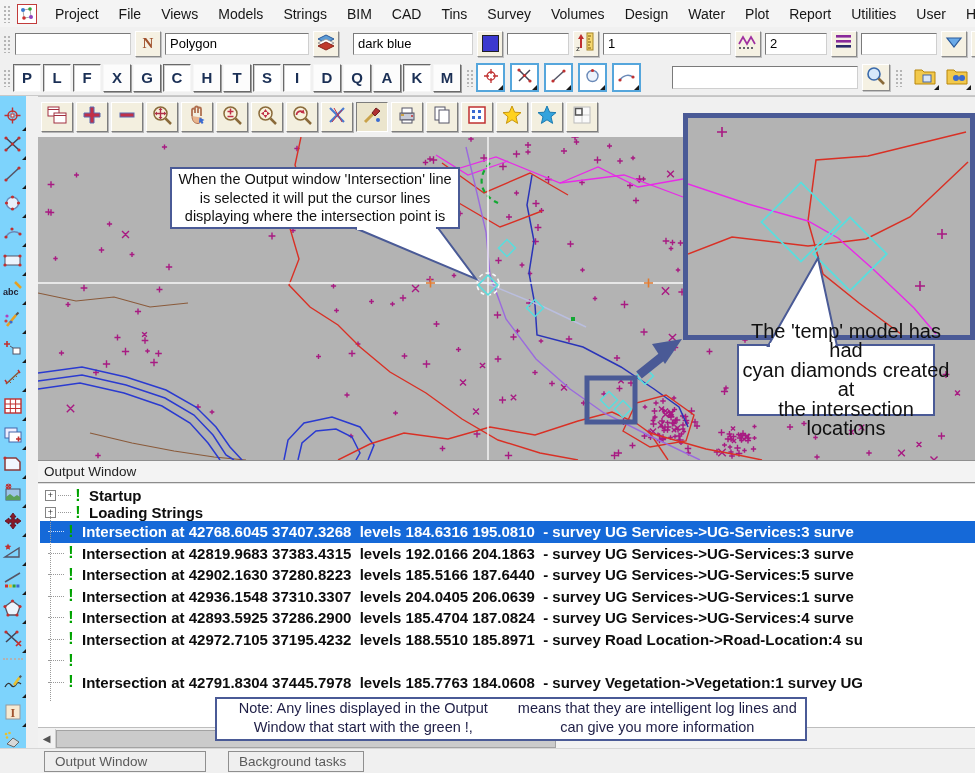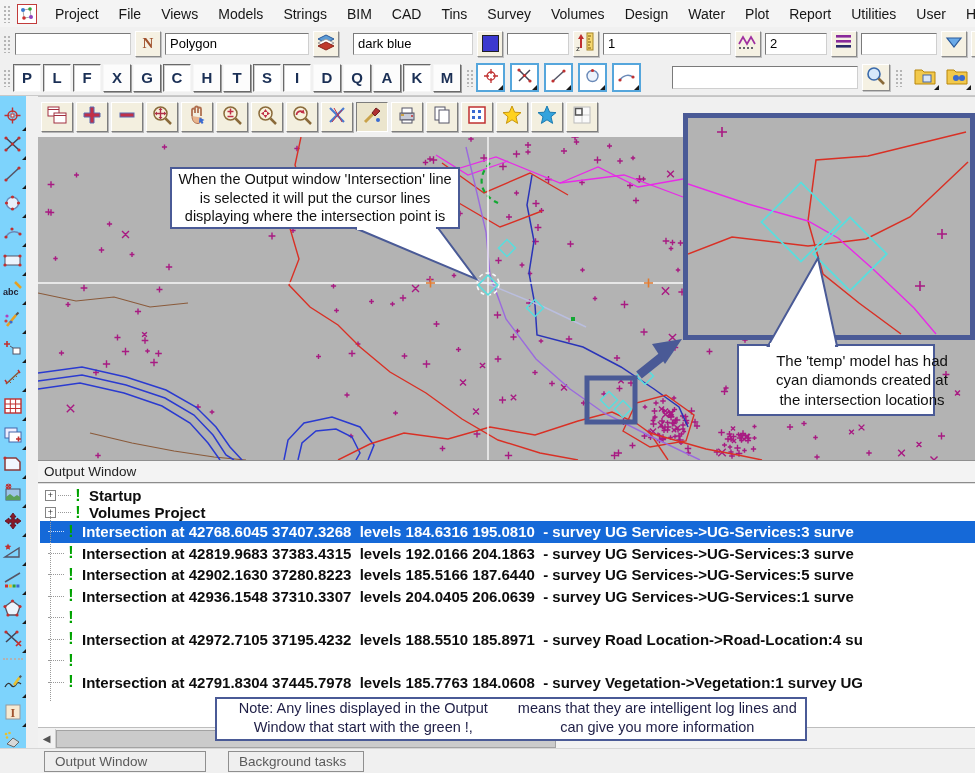--- a/index.html
+++ b/index.html
@@ -56,21 +56,21 @@
   .vbtn.pressed{border-color:#7d7d7d #ffffff #ffffff #7d7d7d;box-shadow:none;background:#ebe5cd}
 
   #canvas{position:absolute;left:38px;top:137px;width:937px;height:323px;background:var(--canvas)}
 
   #inset{position:absolute;left:683px;top:113px;width:292px;height:227px;box-sizing:border-box;
          border:5px solid var(--co);background:var(--canvas);z-index:5}
 
   .callout{position:absolute;z-index:6}
   .callout .txt{position:absolute;text-align:center;color:#101010;display:flex;flex-direction:column;justify-content:center}
   #callout1 .txt{left:0;top:0;width:290px;height:62px;font-size:14.5px;line-height:18.5px}
-  #callout2 .txt{left:17px;top:92px;width:216px;height:66px;font-size:15px;line-height:19.5px}
+  #callout2 .txt{left:1px;top:92px;width:216px;height:66px;font-size:20px;line-height:19.5px}
 
   
   #output{position:absolute;left:38px;top:460px;width:937px;height:267px;background:#fff;
           border-top:1px solid #8f8f8f;box-sizing:border-box;overflow:hidden}
   #output-header{height:21px;background:#f3f3f3;border-bottom:2px groove #e0e0e0;font-size:13.5px;
                  color:#222;display:flex;align-items:center;padding-left:6px}
   #log{position:relative;padding:3px 0 0 2px}
   #vline{position:absolute;left:12px;top:29px;height:188px;border-left:1px dotted #9a9a9a}
   .trow{height:17px;display:flex;align-items:center;font-weight:bold;font-size:15px;color:#0d0d0d;white-space:pre}
   .expand{width:11px;height:11px;box-sizing:border-box;border:1px solid #848484;background:#fff;
@@ -669,26 +669,26 @@
   </div>
 </div>
 
 <div id="output">
   <div id="output-header">
     <span>Output Window</span>
   </div>
   <div id="log">
     <div id="vline"></div>
   <div class="trow"><span class="expand">+</span><span class="stub"></span><span class="bang">!</span><span>Startup</span></div>
-      <div class="trow"><span class="expand">+</span><span class="stub"></span><span class="bang">!</span><span>Volumes Project</span></div>
+      <div class="trow"><span class="expand">+</span><span class="stub"></span><span class="bang">!</span><span>Loading Strings</span></div>
       <div class="lrow sel"><span class="ind"></span><span class="stub"></span><span class="bang">!</span><span>Intersection at 42768.6045 37407.3268  levels 184.6316 195.0810  - survey UG Services-&gt;UG-Services:3 surve</span></div>
       <div class="lrow"><span class="ind"></span><span class="stub"></span><span class="bang">!</span><span>Intersection at 42819.9683 37383.4315  levels 192.0166 204.1863  - survey UG Services-&gt;UG-Services:3 surve</span></div>
       <div class="lrow"><span class="ind"></span><span class="stub"></span><span class="bang">!</span><span>Intersection at 42902.1630 37280.8223  levels 185.5166 187.6440  - survey UG Services-&gt;UG-Services:5 surve</span></div>
       <div class="lrow"><span class="ind"></span><span class="stub"></span><span class="bang">!</span><span>Intersection at 42936.1548 37310.3307  levels 204.0405 206.0639  - survey UG Services-&gt;UG-Services:1 surve</span></div>
-      <div class="lrow"><span class="ind"></span><span class="stub"></span><span class="bang">!</span></div>
+      <div class="lrow"><span class="ind"></span><span class="stub"></span><span class="bang">!</span><span>Intersection at 42893.5925 37286.2900  levels 185.4704 187.0824  - survey UG Services-&gt;UG-Services:4 surve</span></div>
       <div class="lrow"><span class="ind"></span><span class="stub"></span><span class="bang">!</span><span>Intersection at 42972.7105 37195.4232  levels 188.5510 185.8971  - survey Road Location-&gt;Road-Location:4 su</span></div>
       <div class="lrow"><span class="ind"></span><span class="stub"></span><span class="bang">!</span></div>
       <div class="lrow"><span class="ind"></span><span class="stub"></span><span class="bang">!</span><span>Intersection at 42791.8304 37445.7978  levels 185.7763 184.0608  - survey Vegetation-&gt;Vegetation:1 survey UG</span></div>
     </div>
 </div>
 
 <div id="note">
   <span>Note: Any lines displayed in the Output Window that start with the green !,</span>
   <span>means that they are intelligent log lines and can give you more information</span>
 </div>

